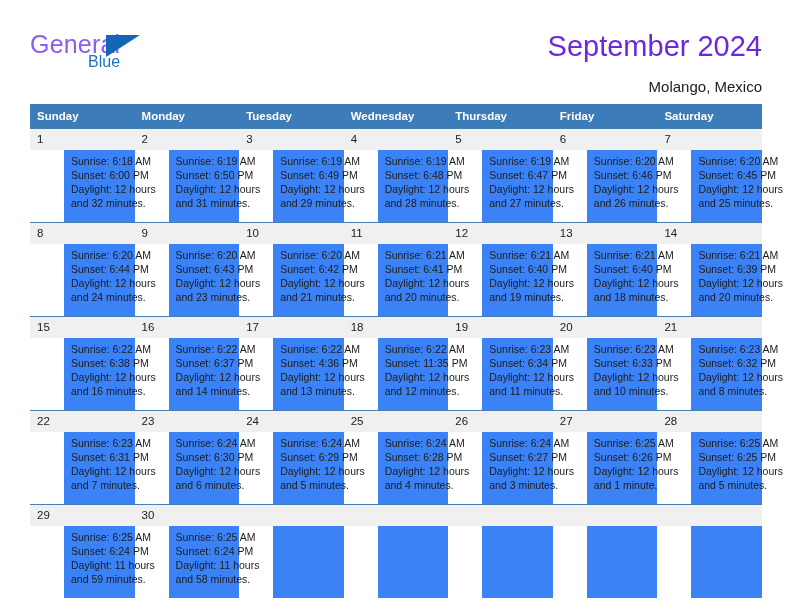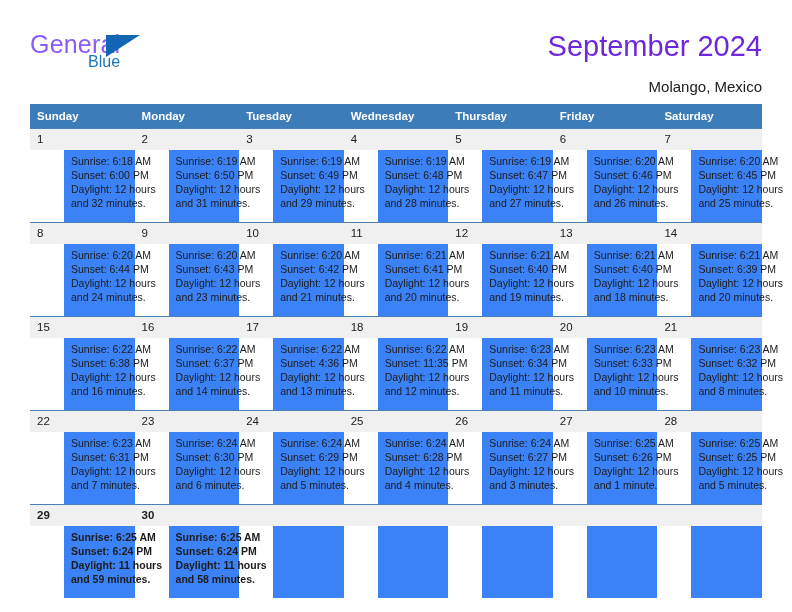--- a/index.html
+++ b/index.html
@@ -133,21 +133,20 @@
     white-space: nowrap;
   }
   .cellbody.empty div {
     visibility: hidden;
   }
   tr.week td {
     height: 84px;
   }
   tr.week.last td {
     height: 84px;
-    font-weight: bold;
   }
 </style>
 </head>
 <body>
 
 <div class="page">
 
   <div class="header">
 
     <div class="brand">

